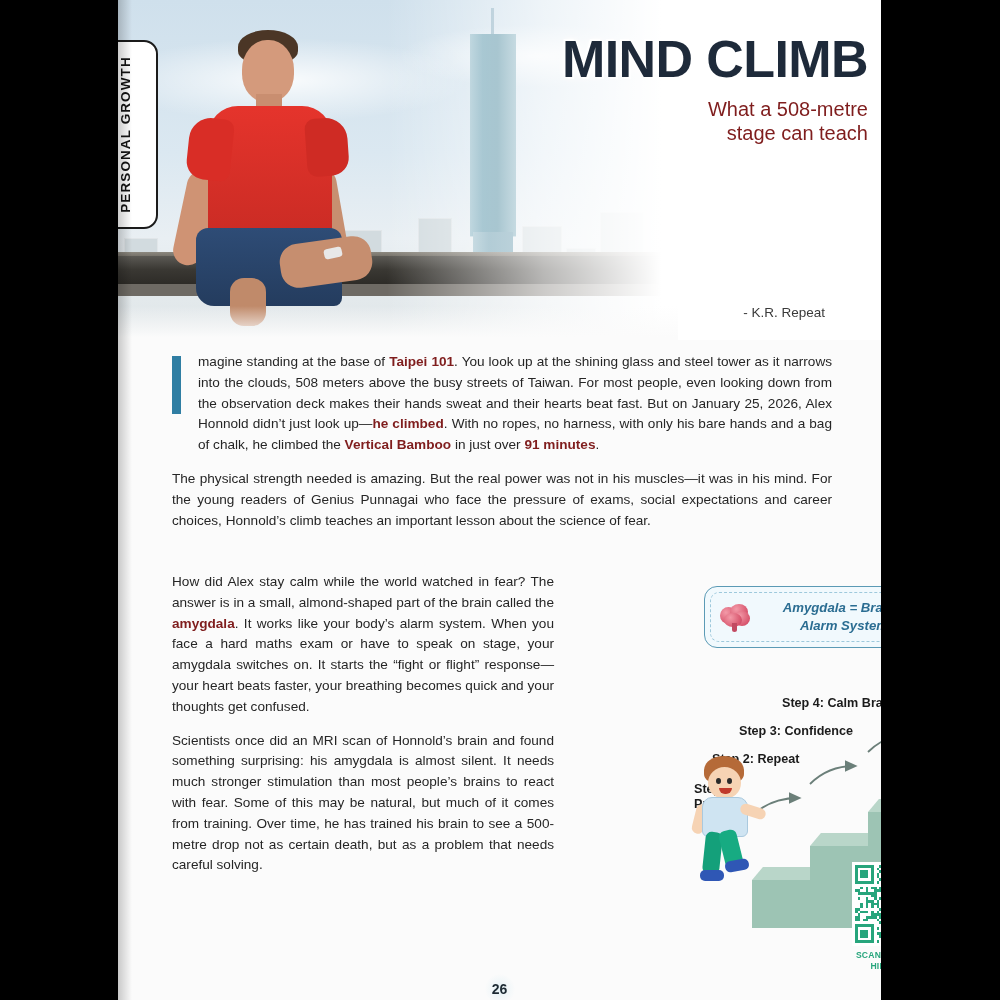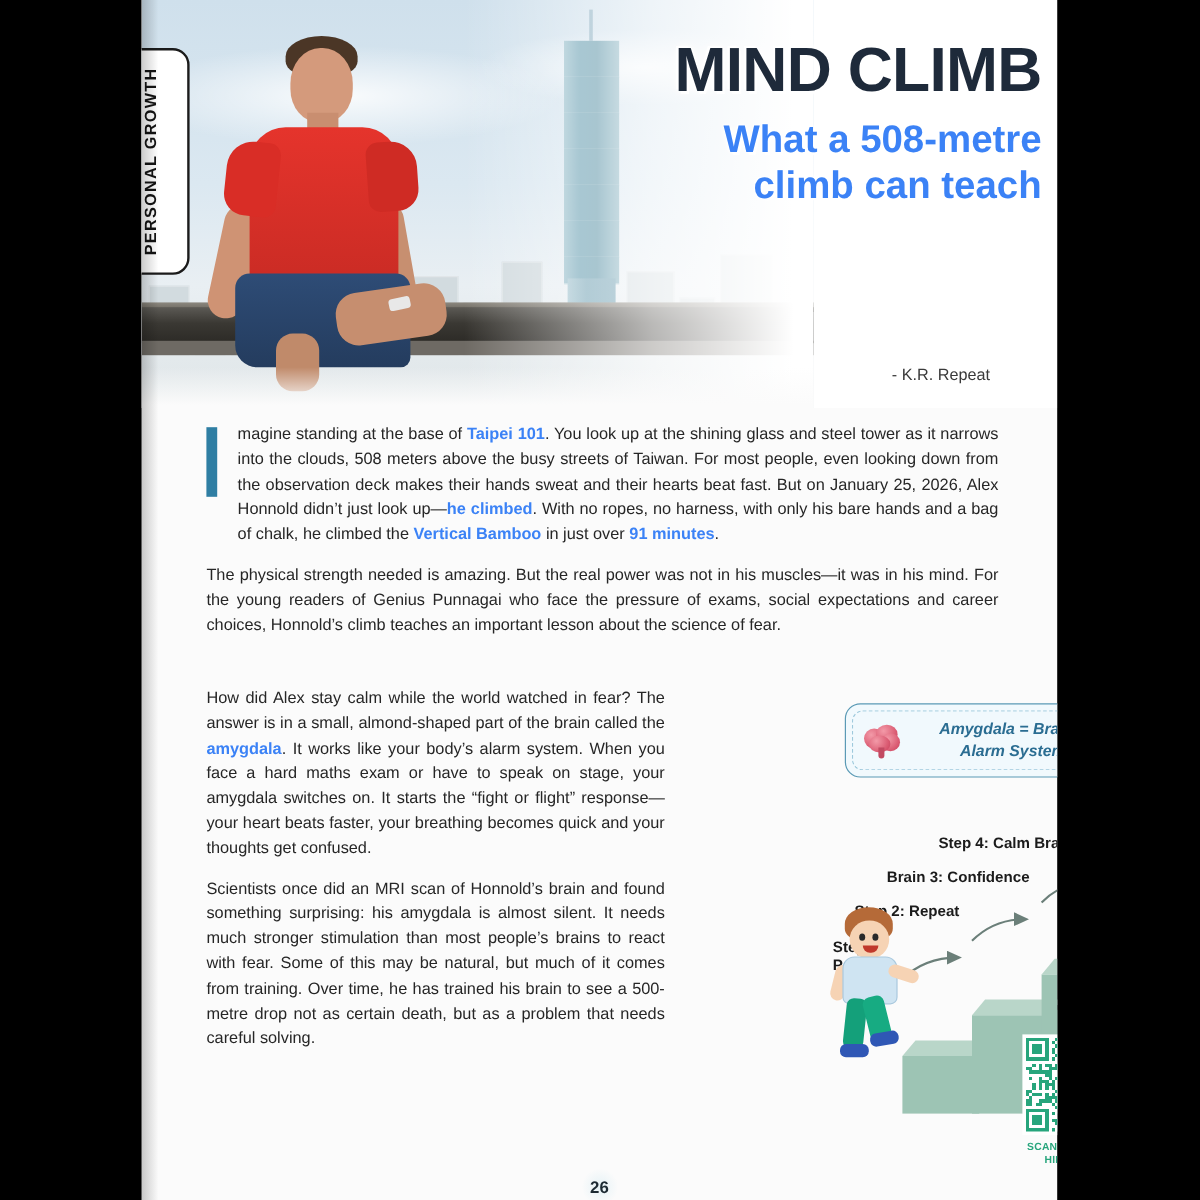--- a/index.html
+++ b/index.html
@@ -165,24 +165,24 @@
     font-weight: 700;
     font-size: 52px;
     line-height: 0.98;
     letter-spacing: -0.6px;
     color: #1e2a3a;
     text-shadow: 0 0 7px #ffffff, 0 0 7px #ffffff, 0 0 12px #ffffff, 2px 2px 0 #ffffff, -2px -2px 0 #ffffff;
   }
   .t-sub {
     margin-top: 12px;
     font-family: "Liberation Sans", sans-serif;
-    font-weight: 700;
-    font-size: 32px;
+    font-weight: 400;
+    font-size: 20px;
     line-height: 1.2;
-    color: #3b82f6;
+    color: #7f1d1d;
     text-shadow: 0 0 6px #ffffff, 0 0 6px #ffffff, 2px 2px 0 #ffffff, -1px -1px 0 #ffffff;
   }
   .byline {
     position: absolute;
     right: 56px; top: 305px;
     font-size: 13.5px;
     color: #3a3a3a;
     z-index: 22;
     font-family: "Liberation Sans", sans-serif;
   }
@@ -201,21 +201,21 @@
     color: #262626;
     text-align: justify;
   }
   .lead { position: relative; padding-left: 26px; }
   .dropbar {
     position: absolute;
     left: 0; top: 4px;
     width: 9px; height: 58px;
     background: #2f7ea3;
   }
-  b, strong { font-weight: 700; color: #3b82f6; }
+  b, strong { font-weight: 700; color: #7f1d1d; }
 
   .cols {
     position: absolute;
     left: 54px; top: 572px;
     width: 660px;
   }
   .col-left { width: 382px; }
   h2.sec-head {
     margin: 0 0 10px 0;
     font-family: "Liberation Sans", sans-serif;
@@ -430,21 +430,21 @@
         </div>
 
         <div class="photo-fade"></div>
         <div class="photo-fade-bottom"></div>
       </div>
 
       <div class="hero-titles">
         <div class="t-main">MIND CLIMB</div>
         <div class="t-sub">
           <div>What a 508-metre</div>
-          <div>climb can teach</div>
+          <div>stage can teach</div>
         </div>
       </div>
       <div class="byline">- K.R. Repeat</div>
     </div>
 
     <div class="section-tab">
       <span>PERSONAL GROWTH</span>
     </div>
 
     <div class="body-wrap">
@@ -505,21 +505,21 @@
       </svg>
 
       <div class="step-label" style="left:0px; top:88px;">
         <div>Step 1:</div>
         <div>Practise</div>
       </div>
       <div class="step-label" style="left:18px; top:58px;">
         <div>Step 2: Repeat</div>
       </div>
       <div class="step-label" style="left:45px; top:30px;">
-        <div>Brain 3: Confidence</div>
+        <div>Step 3: Confidence</div>
       </div>
       <div class="step-label" style="left:88px; top:2px;">
         <div>Step 4: Calm Brain</div>
       </div>
 
       <div class="boy">
         <div class="b-armL"></div>
         <div class="b-hair"></div>
         <div class="b-head"></div>
         <div class="b-eye1"></div>

